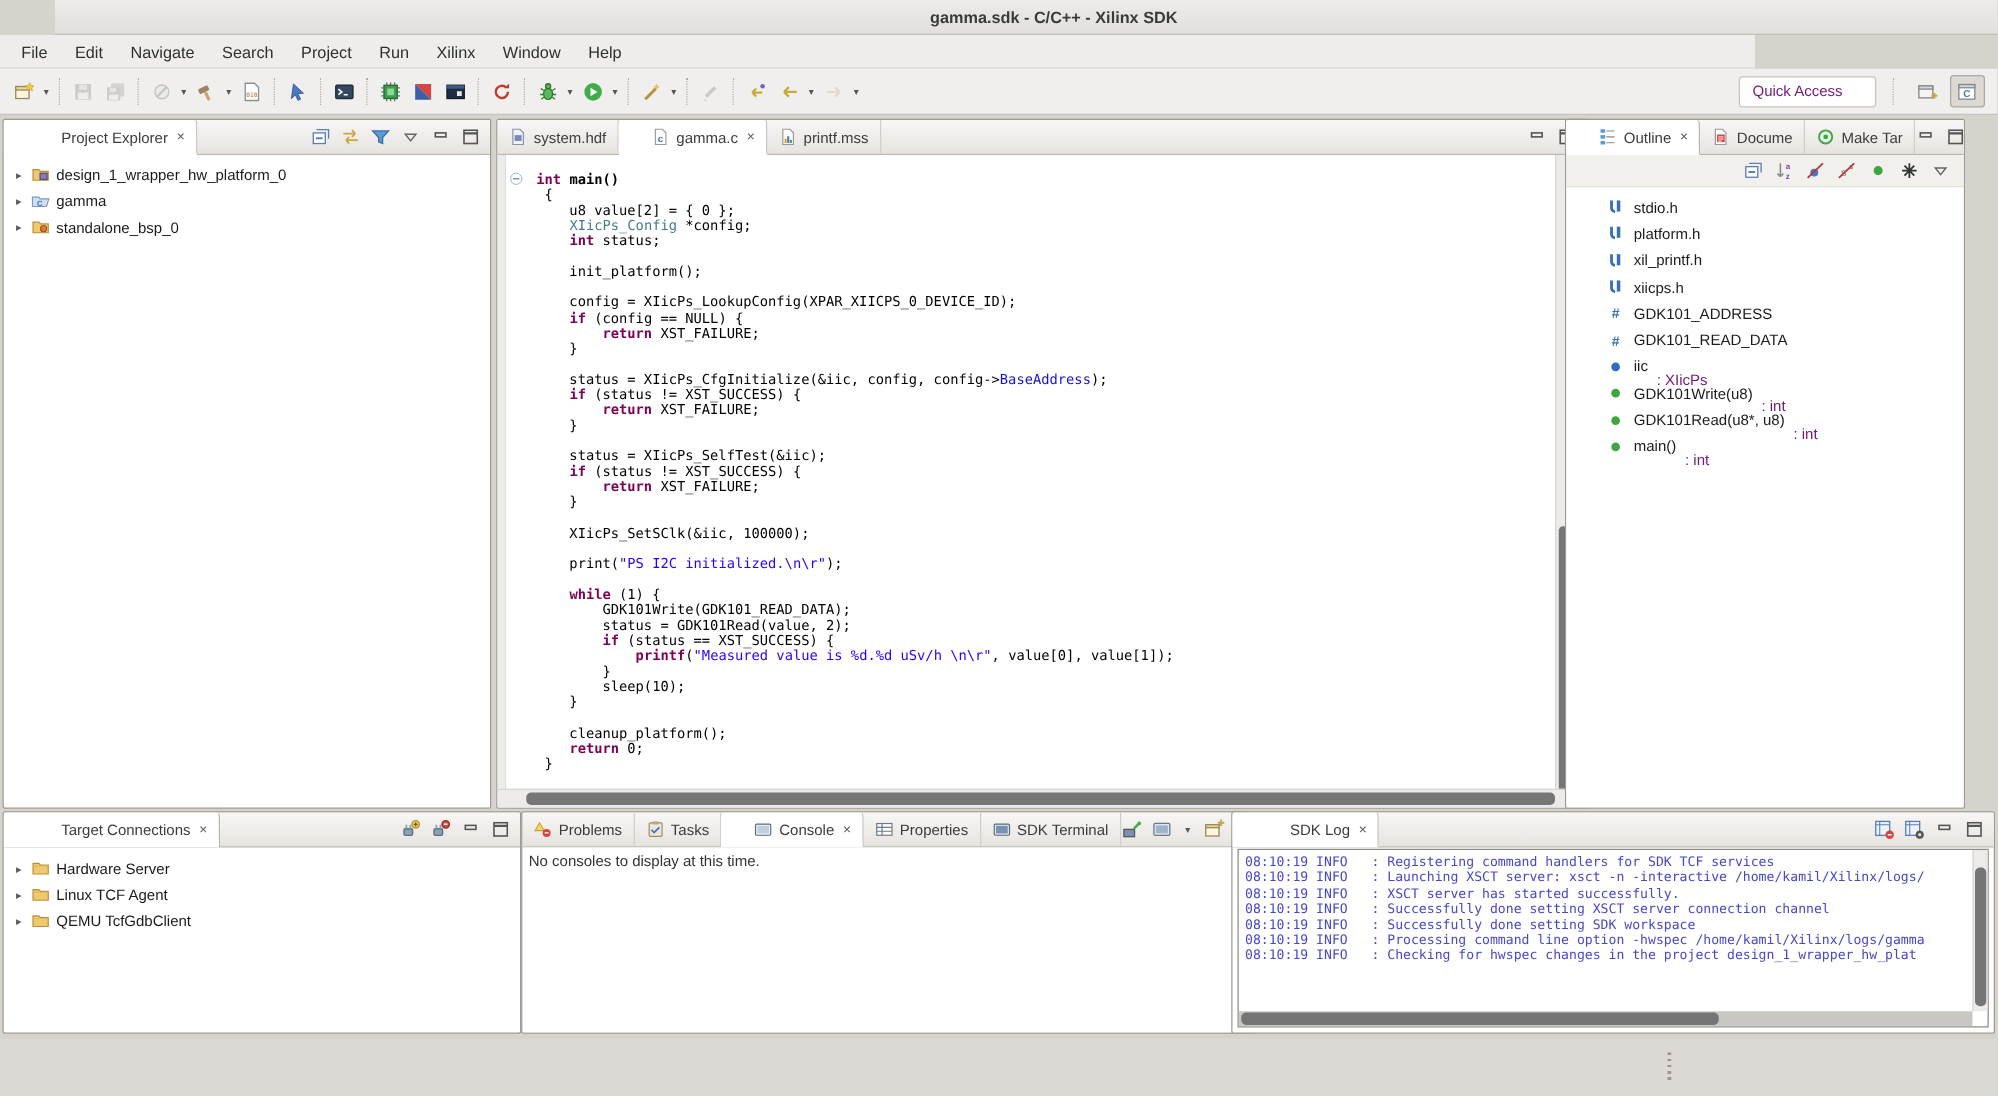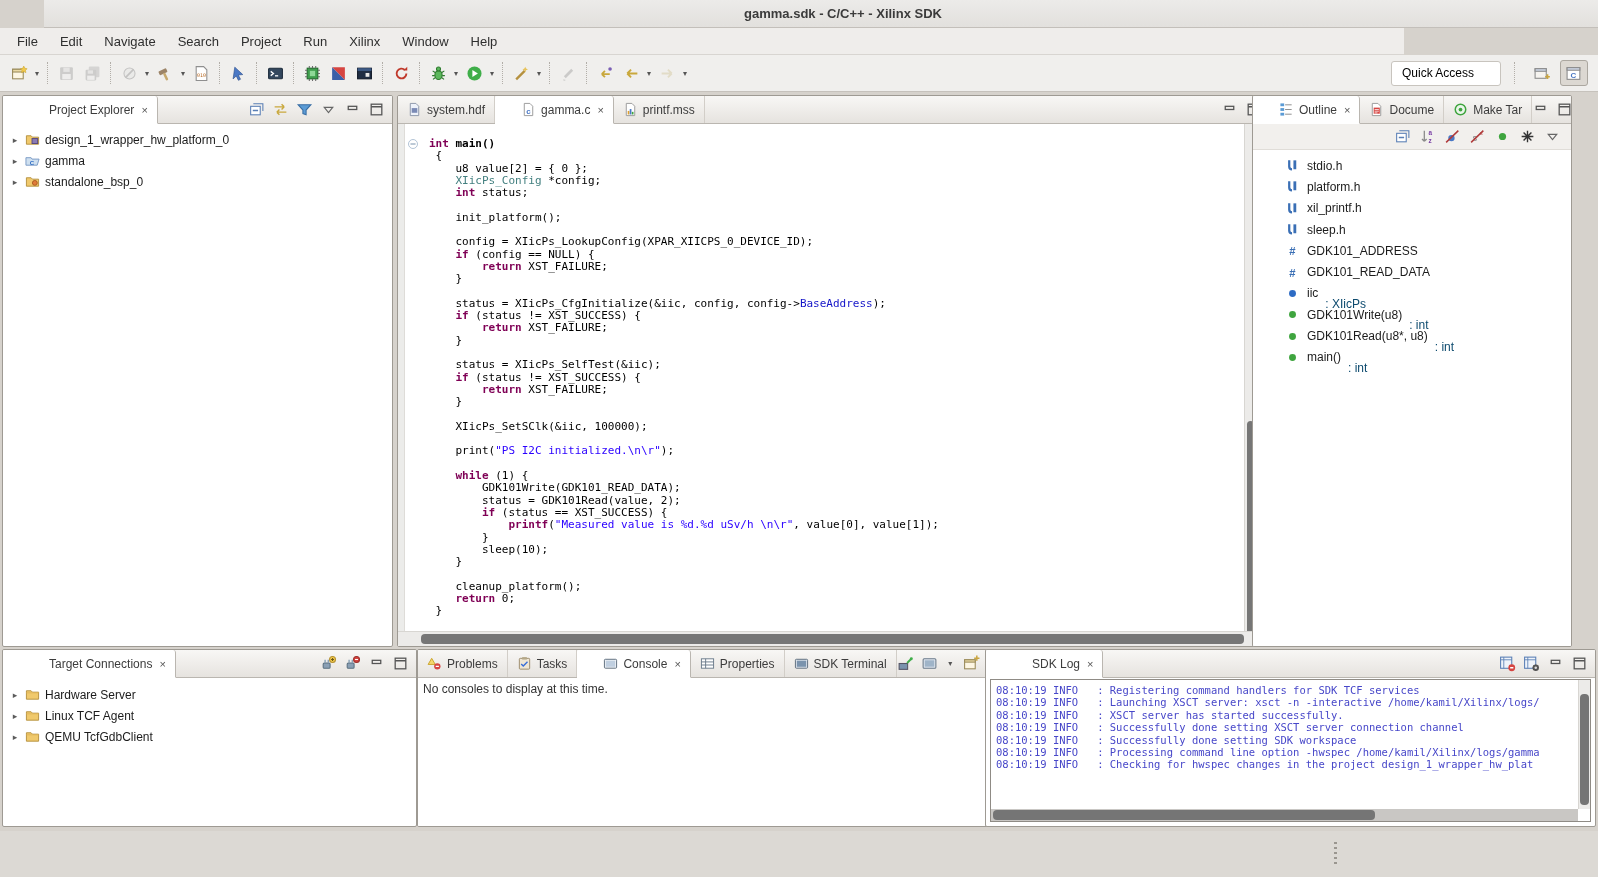--- a/index.html
+++ b/index.html
@@ -10,21 +10,21 @@
   .titlebar .close{position:absolute;right:26px;top:5px;width:18px;height:18px;color:#444a50;font-size:14px;text-align:center;line-height:18px;cursor:pointer;}
   .menubar{position:absolute;left:0;top:28px;width:1404px;height:27px;background:#efedeb;border-bottom:1px solid #d8d5d1;display:flex;align-items:center;padding-left:6px;}
   .menu-item{font-size:13px;color:#2f2f2f;padding:4px 11px;cursor:default;}
   .toolbar{position:absolute;left:0;top:55px;width:1598px;height:37px;background:#f0efed;border-bottom:1px solid #c6c2bc;display:flex;align-items:center;padding-left:6px;}
   .tb-btn{width:26px;height:26px;border:1px solid transparent;border-radius:3px;display:flex;align-items:center;justify-content:center;background:transparent;cursor:pointer;}
   .tb-btn.disabled{opacity:.45;}
   .tb-btn svg{width:17px;height:17px;}
   .tb-dd{font-size:8px;color:#555;width:10px;text-align:center;cursor:pointer;}
   .tb-sep{width:1px;height:22px;border-left:1px dotted #b2aea8;margin:0 5px;}
   .tb-right{position:absolute;right:10px;top:5px;display:flex;align-items:center;gap:8px;}
-  .quick-access{width:110px;height:25px;background:#fff;border:1px solid #c8c4be;border-radius:3px;font-size:12px;color:#000000;display:flex;align-items:center;padding-left:10px;}
+  .quick-access{width:110px;height:25px;background:#fff;border:1px solid #c8c4be;border-radius:3px;font-size:12px;color:#701a75;display:flex;align-items:center;padding-left:10px;}
   .persp-btn{width:28px;height:26px;display:flex;align-items:center;justify-content:center;border:1px solid transparent;border-radius:3px;cursor:pointer;}
   .persp-btn.active{background:#dcd8d2;border-color:#aba7a0;}
   .persp-btn svg{width:18px;height:17px;}
 
   .panel{position:absolute;background:#fff;border:1px solid #9e9a93;border-radius:2px;overflow:hidden;}
   .tabstrip{height:28px;background:linear-gradient(#f8f7f5,#e6e3df);border-bottom:1px solid #bab6b0;display:flex;align-items:stretch;position:relative;}
   .tab{display:flex;align-items:center;gap:5px;padding:0 9px;font-size:12px;color:#3c3c3c;border-right:1px solid #d2cec8;cursor:pointer;white-space:nowrap;}
   .tab.active{background:#fff;border-right:1px solid #bab6b0;box-shadow:1px 0 0 #fff inset;margin-bottom:-1px;border-bottom:1px solid #fff;border-top-left-radius:3px;border-top-right-radius:3px;padding-left:26px;}
   .tab .ticon{width:15px;height:15px;display:inline-flex;}
   .tab .ticon svg{width:15px;height:15px;}
@@ -54,21 +54,21 @@
   .vscroll{position:absolute;right:13px;top:0;bottom:15px;width:12px;background:#ecebe9;border-left:1px solid #d8d6d2;}
   .vthumb{position:absolute;left:2px;right:2px;background:#767676;border-radius:4px;}
   .overview{position:absolute;right:0;top:0;bottom:15px;width:13px;background:#f1f0ee;border-left:1px solid #dbd9d5;}
   .hscroll{position:absolute;left:0;right:0;bottom:0;height:15px;background:#ecebe9;border-top:1px solid #d8d6d2;}
   .hthumb{position:absolute;top:2px;bottom:2px;background:#767676;border-radius:4px;}
 
   
   .ol-toolbar{position:absolute;left:0;top:28px;right:0;height:26px;background:#f2f0ed;border-bottom:1px solid #e0ddd8;display:flex;align-items:center;justify-content:flex-end;gap:8px;padding-right:10px;}
   .ol-list{position:absolute;left:0;top:54px;right:0;bottom:0;background:#fff;padding-top:5px;}
   .orow{display:flex;align-items:center;gap:7px;height:21.3px;padding-left:32px;font-size:12px;color:#1b1b1b;cursor:pointer;white-space:nowrap;}
-  .osuffix{color:#0c4a6e;margin-top:21px;}
+  .osuffix{color:#701a75;margin-top:21px;}
 
   
   .co-body{position:absolute;left:0;top:28px;right:0;bottom:0;background:#fff;font-size:12px;color:#333;padding:4px 5px;}
 
   
   .logbody{position:absolute;left:4px;top:29px;right:4px;bottom:4px;background:#fff;border:1px solid #8f8b85;}
   .loglines{position:absolute;left:2px;top:2px;right:13px;bottom:13px;overflow:hidden;font-family:"DejaVu Sans Mono",monospace;font-size:10.5px;line-height:12.4px;color:#4747c9;white-space:pre;padding:2px 3px;}
   .log-vscroll{position:absolute;right:0;top:0;bottom:12px;width:12px;background:#ecebe9;border-left:1px solid #d8d6d2;}
   .log-hscroll{position:absolute;left:0;right:12px;bottom:0;height:12px;background:#c9c7c4;}
   .log-hthumb{position:absolute;top:1px;bottom:1px;left:2px;width:65%;background:#757575;border-radius:4px;}
@@ -522,21 +522,21 @@
         </span>
         <span>xil_printf.h</span>
       </div>
       <div class="orow">
         <span class="ticon">
           <svg viewBox="0 0 16 16">
             <path d="M4.5 2.5v6.5a3 3 0 0 0 3 3" stroke="#3a6fb5" stroke-width="2.4" fill="none"></path>
             <rect x="9" y="2.5" width="3" height="9.5" fill="#3a6fb5"></rect>
           </svg>
         </span>
-        <span>sleep.h</span>
+        <span>xiicps.h</span>
       </div>
       <div class="orow">
         <span class="ticon">
           <svg viewBox="0 0 16 16">
             <text x="8" y="12.5" font-size="12" fill="#3a6fb5" text-anchor="middle" font-weight="bold" font-family="sans-serif">#</text>
           </svg>
         </span>
         <span>GDK101_ADDRESS</span>
       </div>
       <div class="orow">

